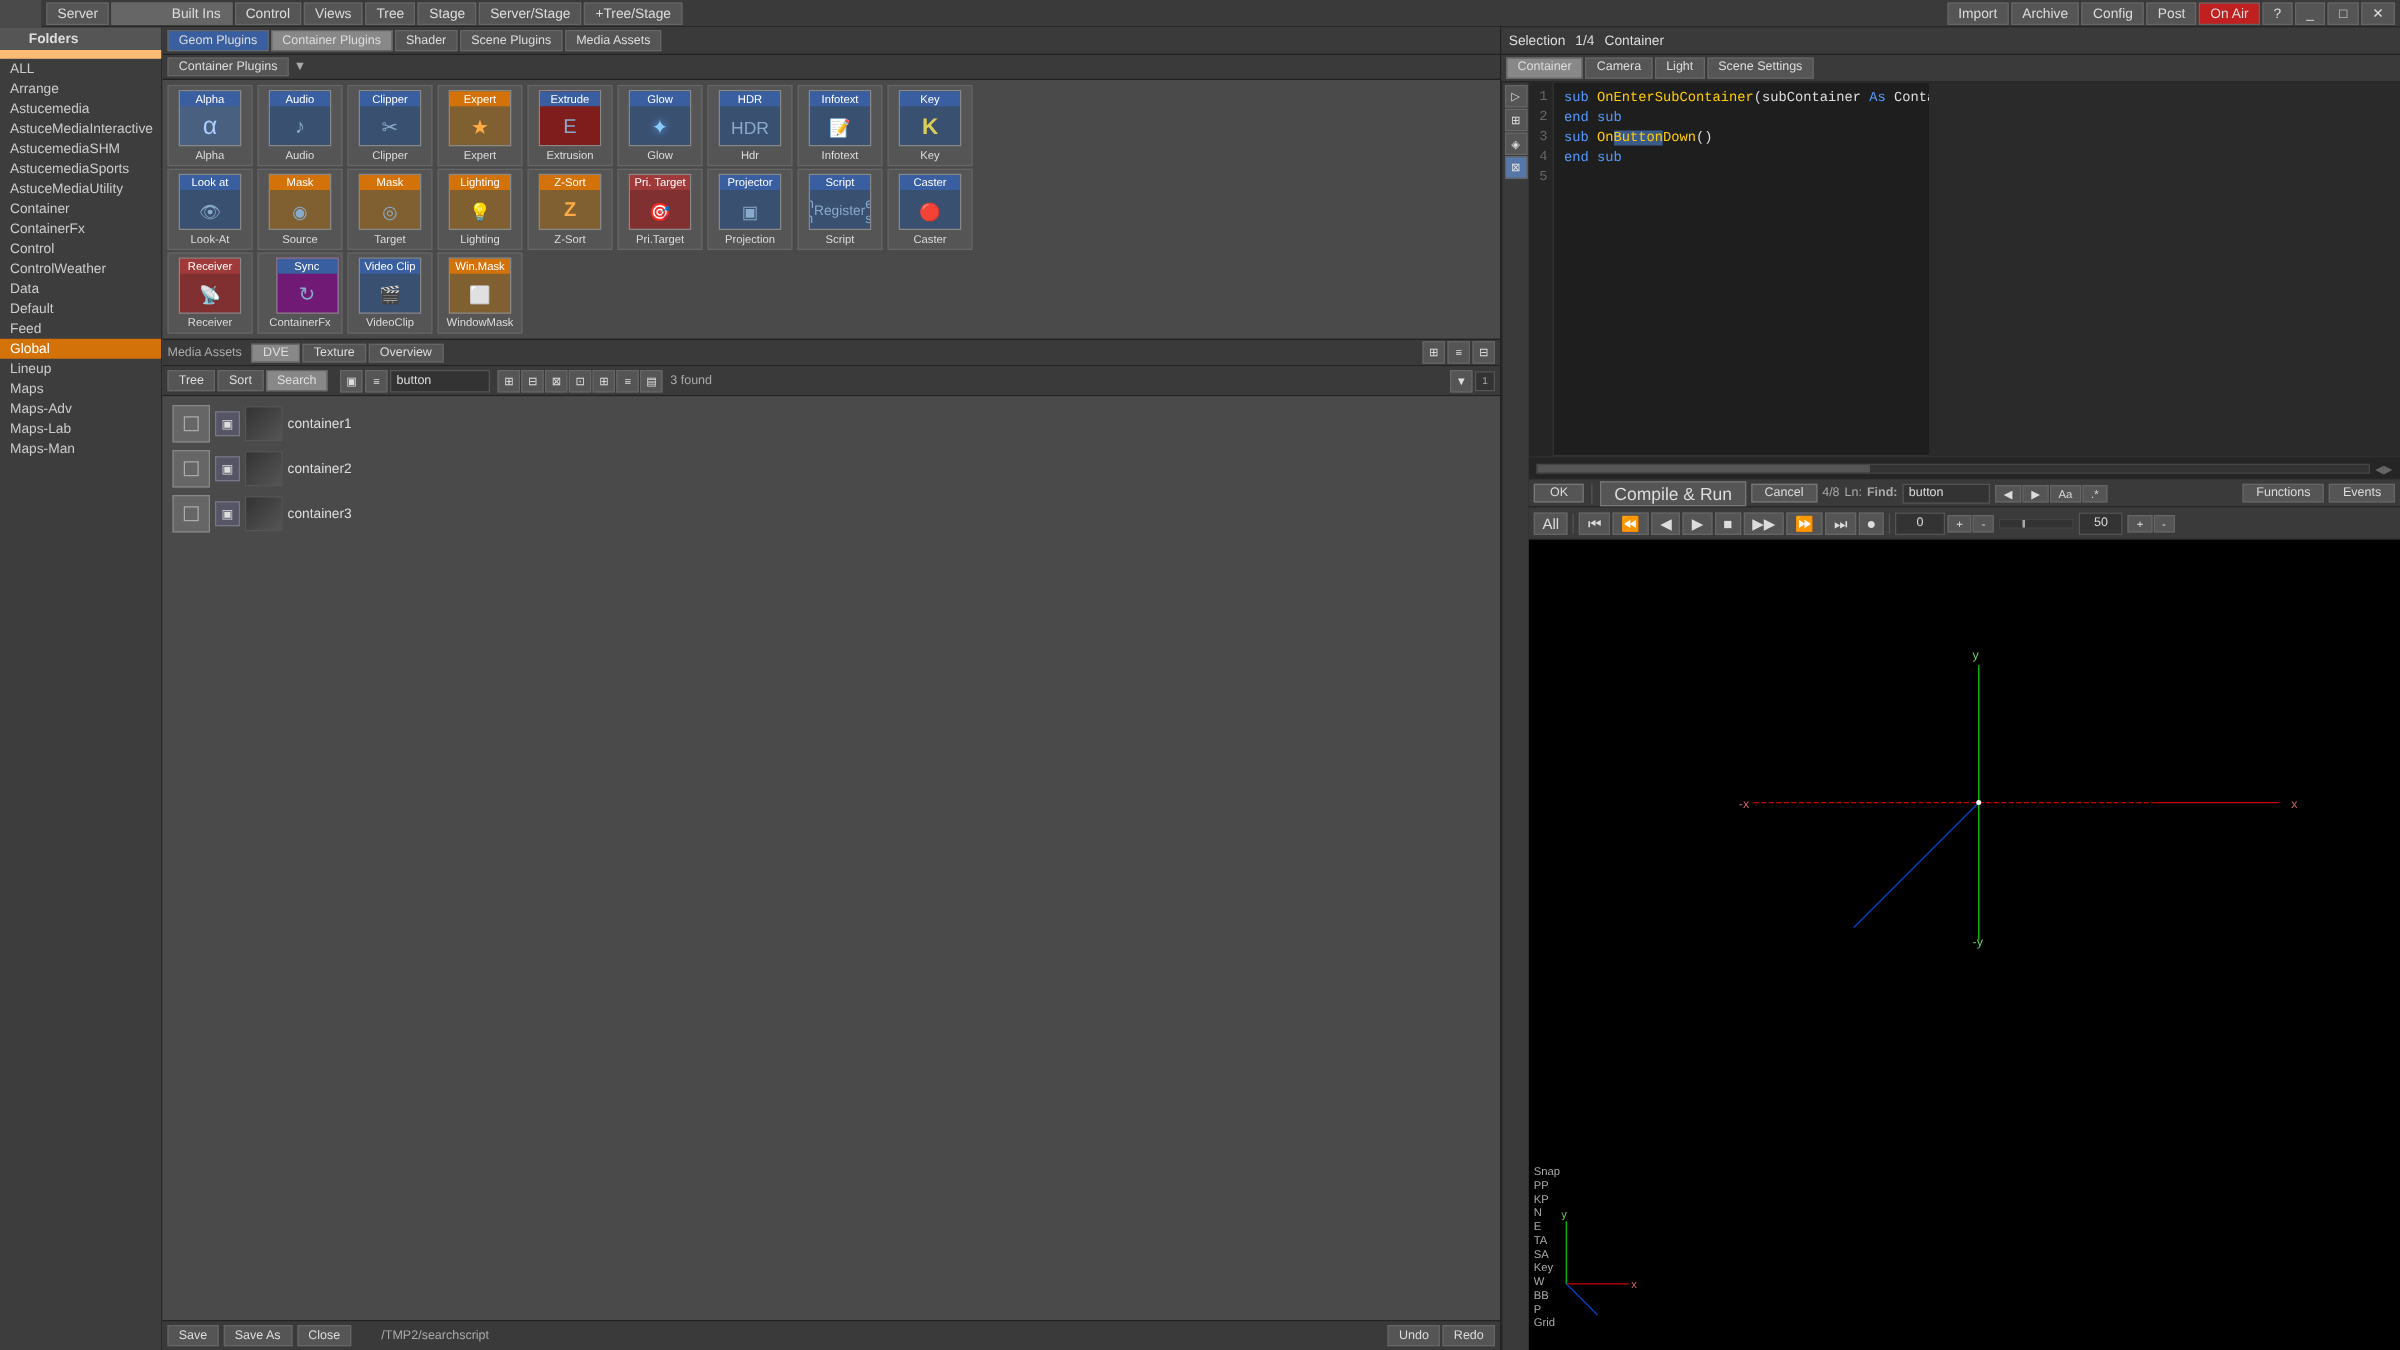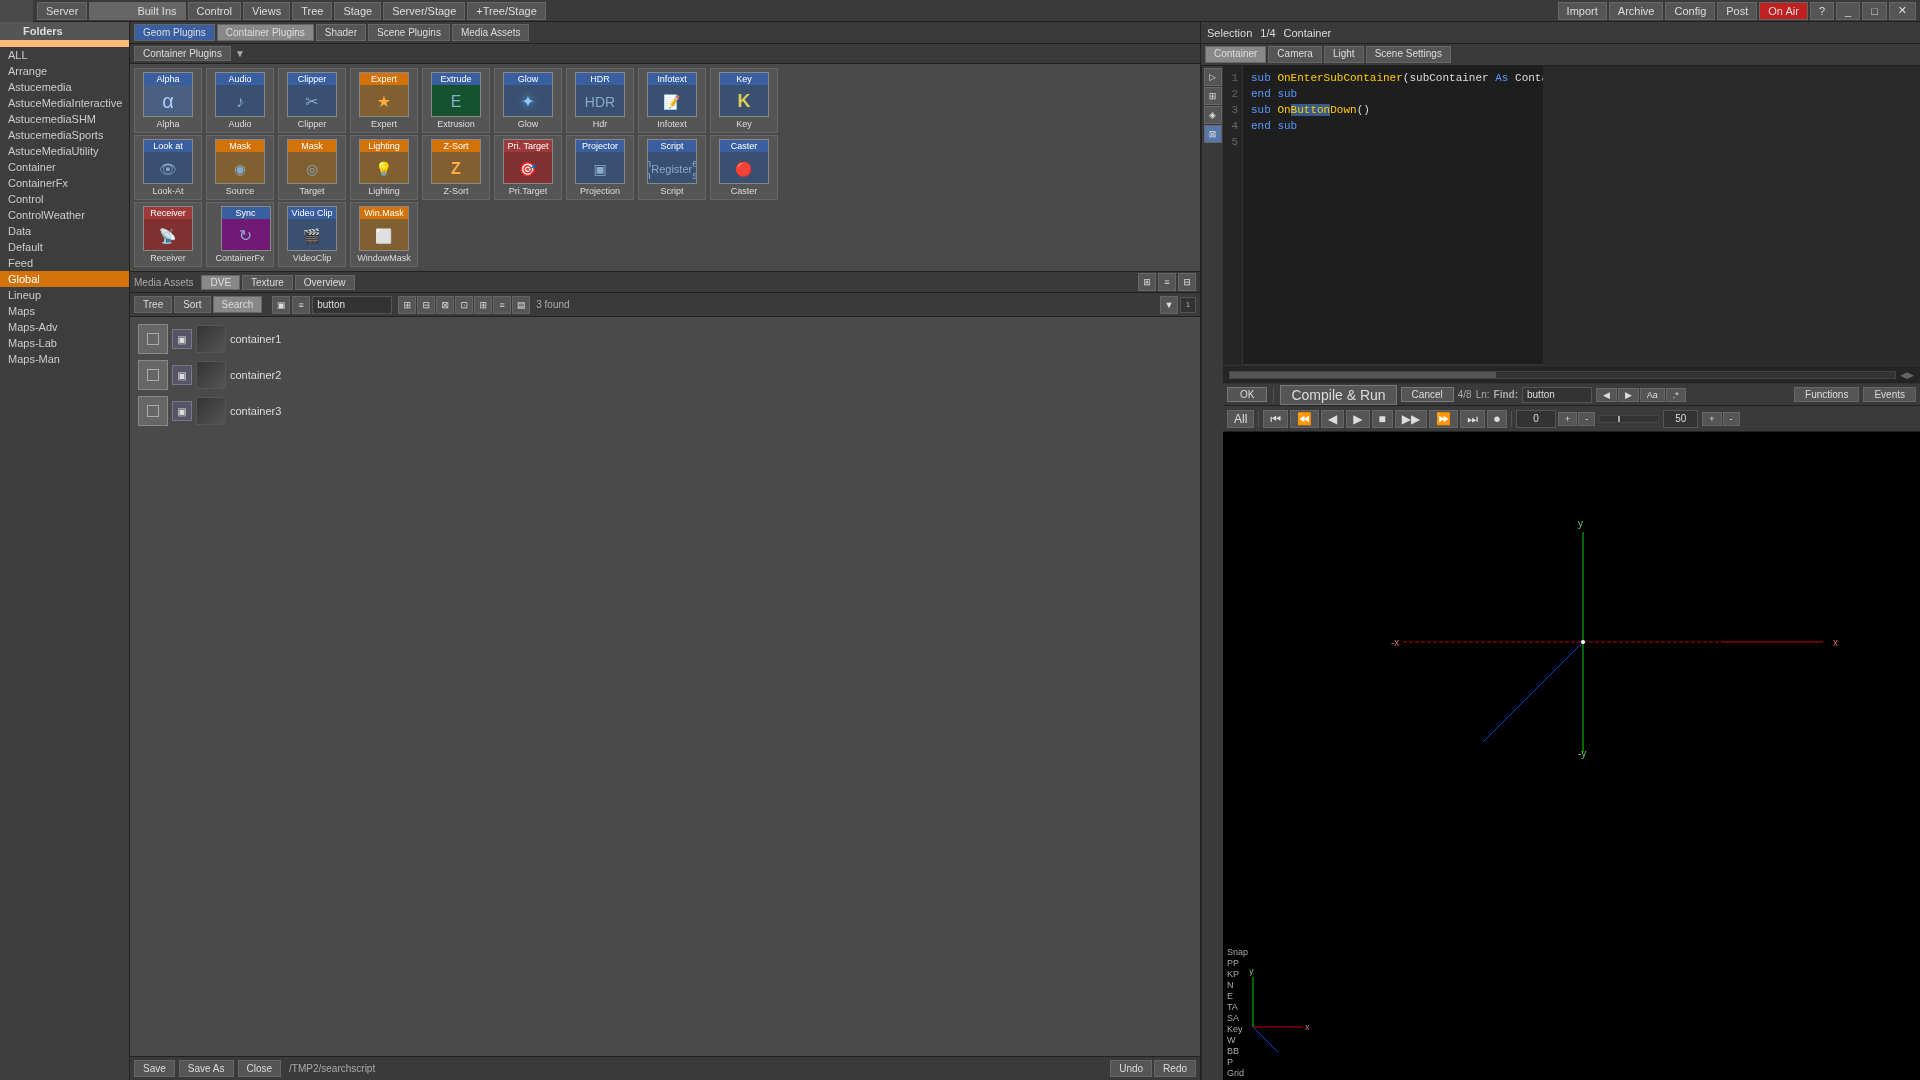--- a/index.html
+++ b/index.html
@@ -264,21 +264,21 @@
       padding: 2px 8px;
       background: #555;
       border: 1px solid #666;
       color: #ddd;
       font-size: 10px;
       cursor: pointer;
     }
     #path-label {
       color: #aaa;
       font-size: 10px;
-      margin-left: 4px;
+      margin-left: 20px;
     }
     .undo-redo {
       margin-left: auto;
       display: flex;
       gap: 2px;
     }
 
     
     #right-panel {
       width: 720px;
@@ -417,21 +417,21 @@
       flex: 1;
       background: #000;
       position: relative;
       overflow: hidden;
     }
 
     
     #viewport-labels {
       position: absolute;
       left: 0;
-      bottom: 0;
+      bottom: 15px;
       display: flex;
       flex-direction: column;
       gap: 1px;
       padding: 2px;
     }
     .vp-label {
       background: rgba(0,0,0,0.5);
       color: #aaa;
       font-size: 9px;
       padding: 0 2px;
@@ -622,21 +622,21 @@
         <div class="plugin-name">Clipper</div>
       </div>
       <div class="plugin-item">
         <div class="plugin-icon" style="background:#806030;">
           <div class="plugin-header-orange">Expert</div>
           <div class="plugin-icon-body" style="font-size:16px; color:#ffaa44;">★</div>
         </div>
         <div class="plugin-name">Expert</div>
       </div>
       <div class="plugin-item">
-        <div class="plugin-icon" style="background:#14532d;">
+        <div class="plugin-icon" style="background:#7f1d1d;">
           <div class="plugin-header-blue">Extrude</div>
           <div class="plugin-icon-body" style="font-size:16px; color:#88aacc;">E</div>
         </div>
         <div class="plugin-name">Extrusion</div>
       </div>
       <div class="plugin-item">
         <div class="plugin-icon" style="background:#3a5070;">
           <div class="plugin-header-blue">Glow</div>
           <div class="plugin-icon-body" style="font-size:16px; color:#88ccff; text-shadow: 0 0 8px #66aaff;">✦</div>
         </div>

